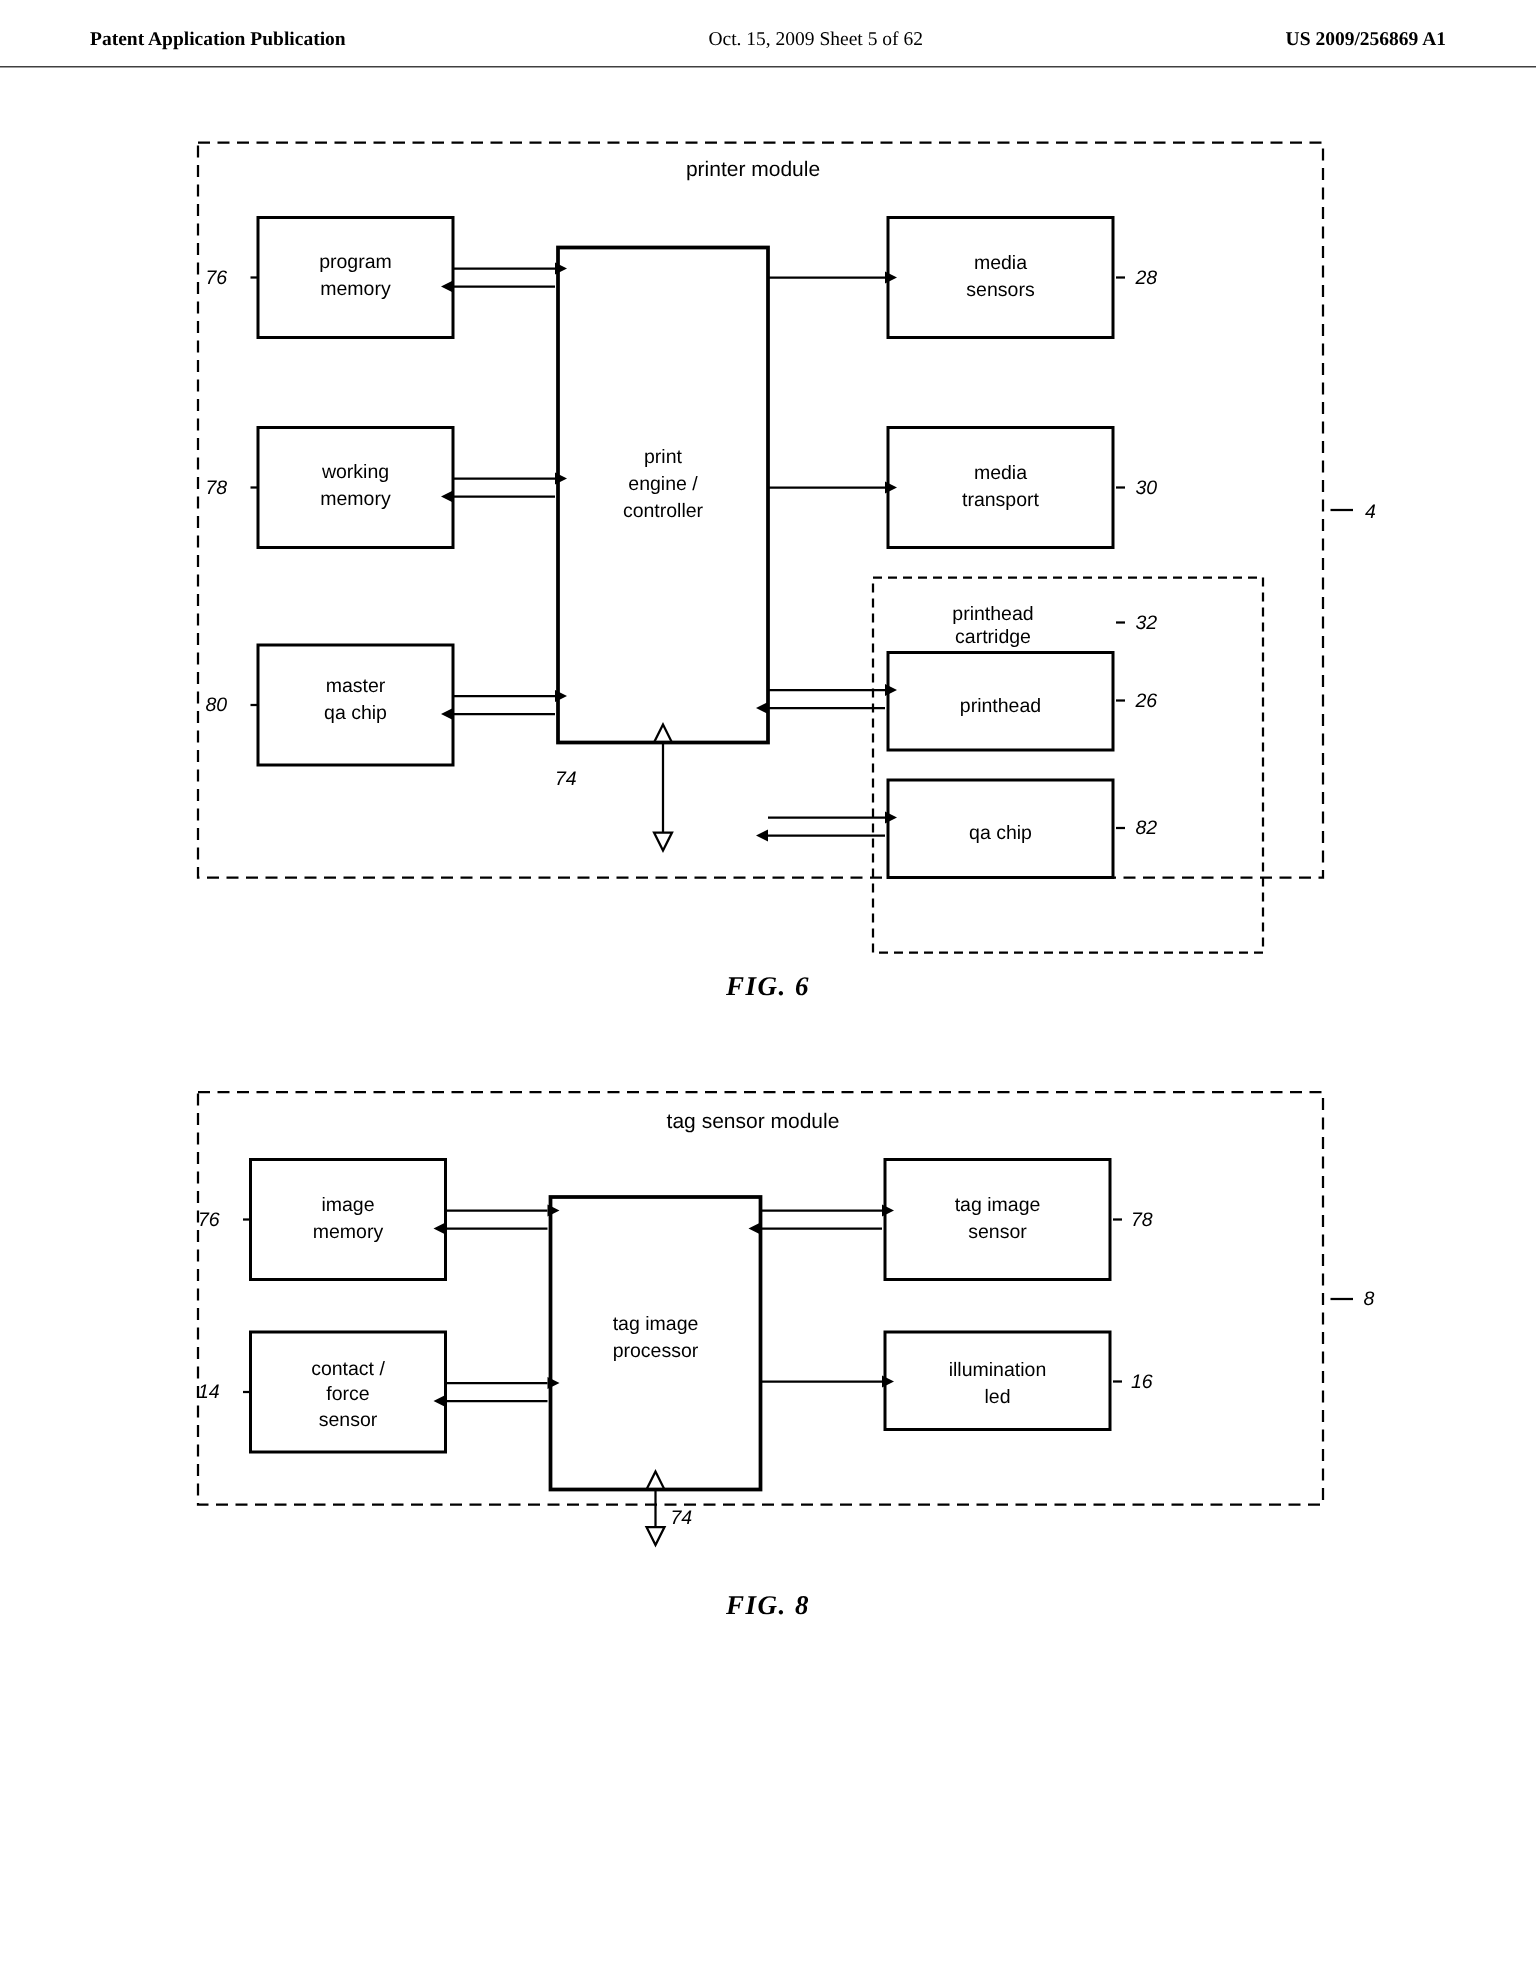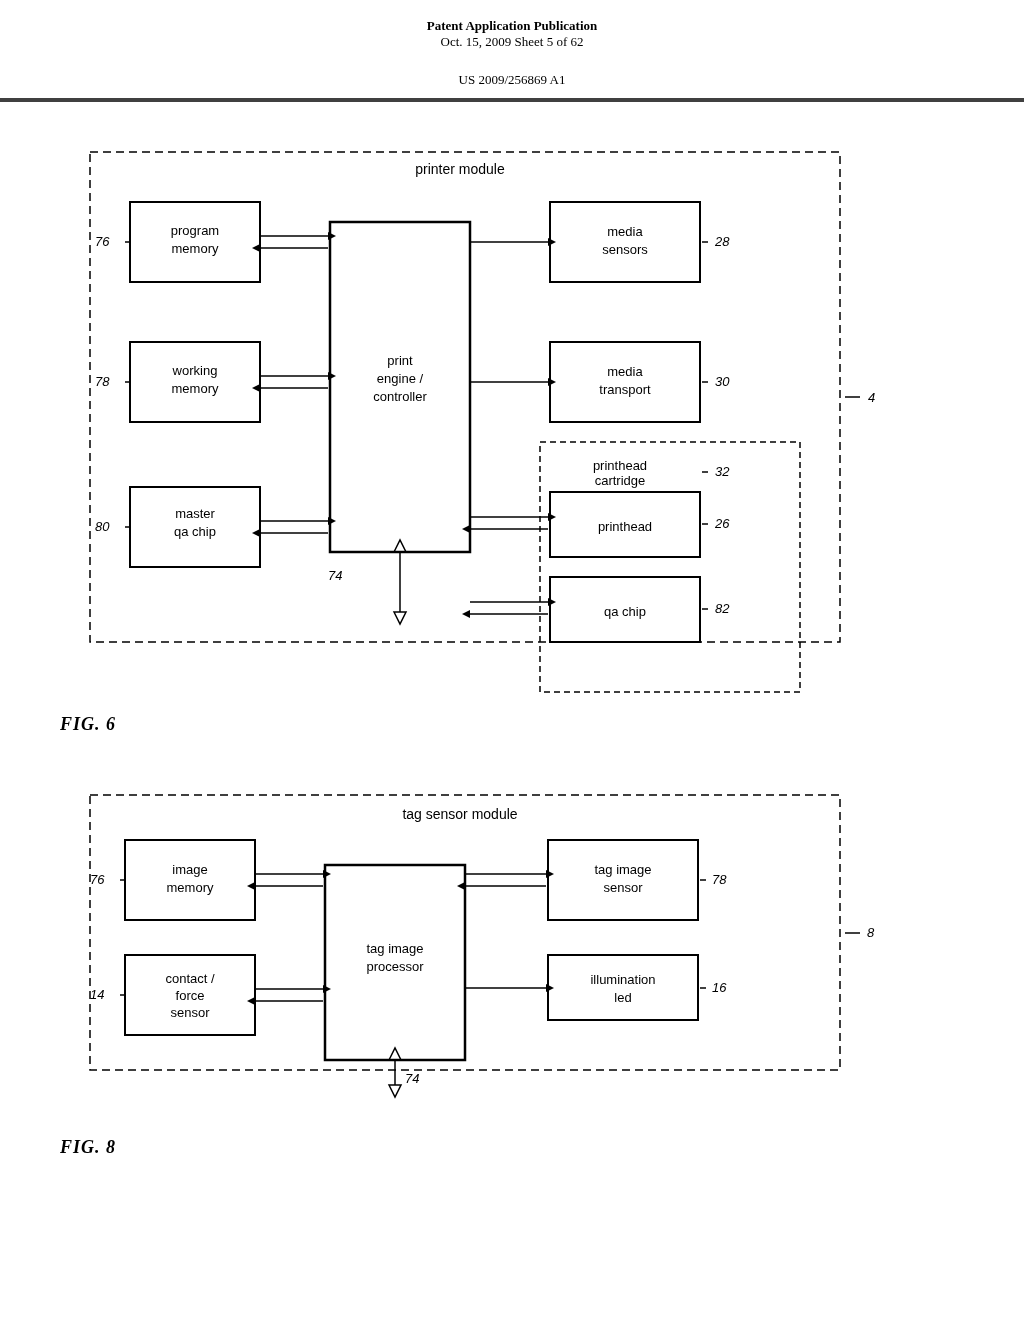--- a/index.html
+++ b/index.html
@@ -11,54 +11,54 @@
       color: #000;
       position: relative;
     }
 
     
     .patent-header {
       display: flex;
       justify-content: space-between;
       align-items: center;
       padding: 18px 60px 10px 60px;
-      border-bottom: 4px solid #404040;
+      border-bottom: 1px solid #404040;
       font-size: 13px;
-      flex-direction: column;
     }
 
     .patent-header .left { font-weight: bold; }
     .patent-header .center { text-align: left; }
-    .patent-header .right { font-weight: normal; margin-top: 22px; }
+    .patent-header .right { font-weight: bold; }
 
     
     .content {
       padding: 30px 60px;
     }
 
     
     .diagram-wrapper {
       display: flex;
       flex-direction: column;
       align-items: center;
       gap: 40px;
     }
 
     
     .figure {
       display: flex;
       flex-direction: column;
+      align-items: center;
       width: 100%;
     }
 
     .figure-caption {
       font-size: 18px;
       font-style: italic;
       font-weight: bold;
-      margin-top: 22px;
+      margin-top: 12px;
       letter-spacing: 1px;
     }
 
     
     svg {
       overflow: visible;
     }
 
     .box-label {
       font-family: Arial, Helvetica, sans-serif;

